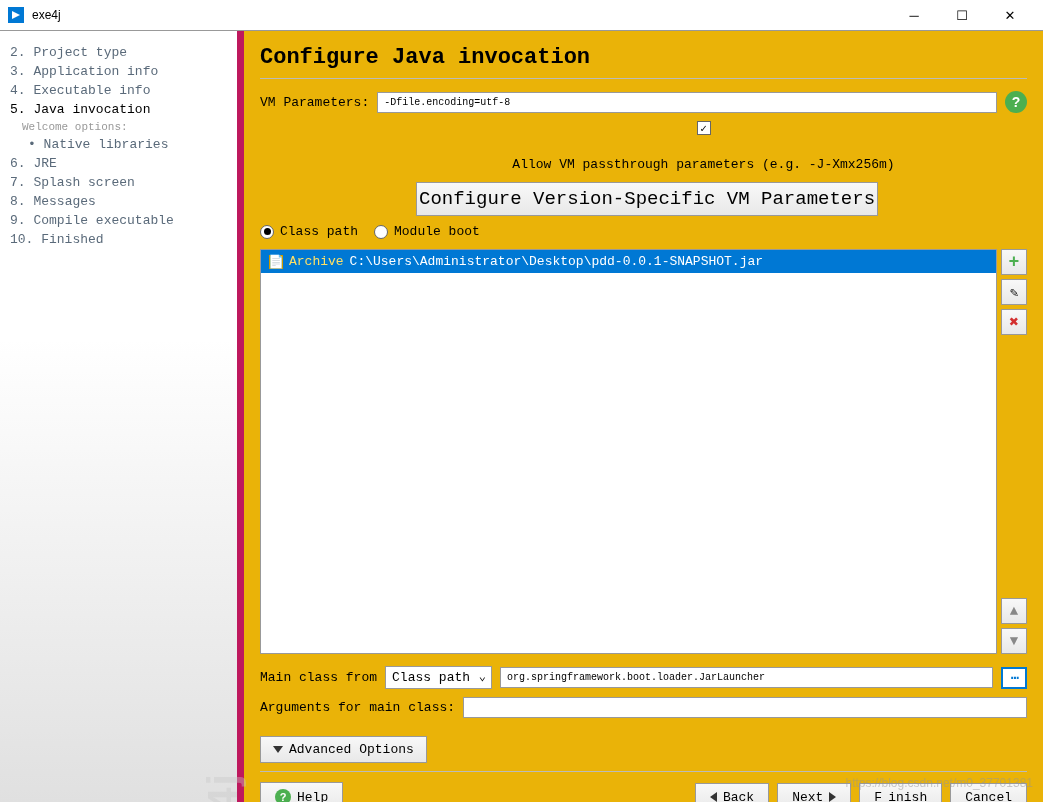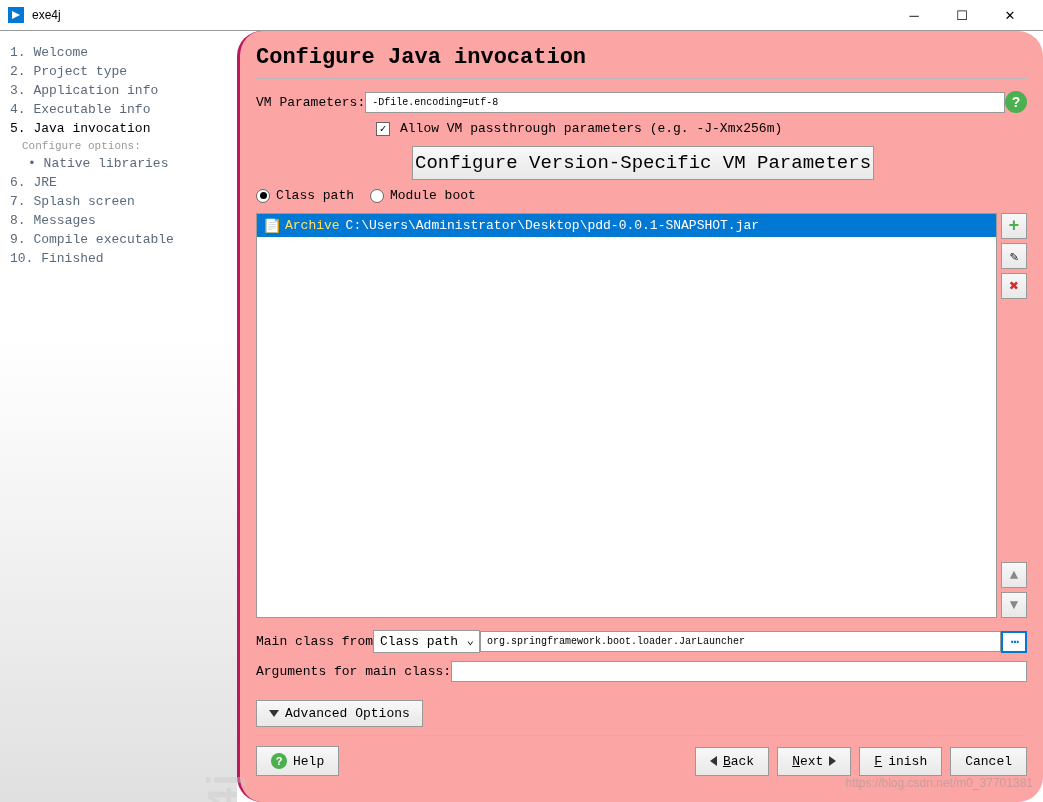--- a/index.html
+++ b/index.html
@@ -14,31 +14,31 @@
     
     .main-container { display: flex; height: calc(100% - 30px); border-top: 1px solid #999; }
     
     .sidebar { width: 237px; background: linear-gradient(to bottom, #ffffff 0%, #ffffff 40%, #f0f0f0 70%, #e0e0e0 100%); padding: 12px 10px; position: relative; }
     .sidebar-item { padding: 2px 0; cursor: pointer; color: #5a6a7a; }
     .sidebar-item.active { font-weight: normal; color: #000; }
     .sidebar-advanced { color: #999; font-size: 11px; padding: 2px 0 2px 12px; }
     .sidebar-subitem { padding: 2px 0 2px 18px; cursor: pointer; color: #5a6a7a; }
     .sidebar-watermark { position: absolute; bottom: 30px; right: -10px; font-size: 42px; font-weight: bold; color: rgba(200,200,200,0.4); font-family: Arial; transform: rotate(-90deg); transform-origin: right bottom; letter-spacing: 2px; }
     
-    .content { flex: 1; background: #fca5a5; padding: 14px 16px; border-left: 3px solid #be185d; display: flex; flex-direction: column; border-radius: 25px; }
+    .content { flex: 1; background: #eab308; padding: 14px 16px; border-left: 7px solid #be185d; display: flex; flex-direction: column; }
     .page-title { font-size: 22px; font-weight: bold; margin-bottom: 8px; font-family: "Courier New", monospace; }
     .divider { border: none; border-top: 1px solid #bbb; margin-bottom: 12px; }
     
-    .form-row { display: flex; align-items: center; margin-bottom: 8px; }
+    .form-row { display: flex; align-items: center; margin-bottom: 8px; gap: 8px; }
     .form-label { white-space: nowrap; }
     .text-input { flex: 1; padding: 4px 6px; border: 1px solid #999; background: #fff; font-family: inherit; font-size: 10px; }
     .help-icon { width: 22px; height: 22px; border-radius: 50%; background: #4caf50; color: #fff; display: flex; align-items: center; justify-content: center; font-weight: bold; font-family: Arial; font-size: 14px; cursor: pointer; }
     
     .indent-block { margin-left: 120px; margin-bottom: 8px; }
-    .checkbox-row { display: flex; align-items: center; gap: 10px; margin-bottom: 10px; }
+    .checkbox-row { display: flex; align-items: center; gap: 22px; margin-bottom: 10px; flex-direction: column; }
     .checkbox { width: 14px; height: 14px; border: 1px solid #666; background: #fff; display: flex; align-items: center; justify-content: center; cursor: pointer; }
     .checkbox.checked::after { content: "✓"; font-size: 11px; color: #000; }
     
     .btn { padding: 5px 2px; background: linear-gradient(to bottom, #f8f8f8, #e8e8e8); border: 1px solid #999; cursor: pointer; font-family: inherit; font-size: 19px; margin-left: 36px; }
     
     .radio-row { display: flex; gap: 16px; margin-bottom: 10px; }
     .radio-item { display: flex; align-items: center; gap: 6px; cursor: pointer; }
     .radio { width: 14px; height: 14px; border: 1px solid #666; border-radius: 50%; background: #fff; display: flex; align-items: center; justify-content: center; }
     .radio.selected::after { content: ""; width: 7px; height: 7px; background: #000; border-radius: 50%; }
     
@@ -87,26 +87,25 @@
   <div class="titlebar-title">exe4j</div>
   <div class="titlebar-controls">
     <div class="titlebar-btn">─</div>
     <div class="titlebar-btn">☐</div>
     <div class="titlebar-btn">✕</div>
   </div>
 </div>
 
 <div class="main-container">
   <div class="sidebar">
-    <div class="sidebar-item"><span>1.</span> <span>Welcome</span></div>
     <div class="sidebar-item"><span>2.</span> <span>Project type</span></div>
     <div class="sidebar-item"><span>3.</span> <span>Application info</span></div>
     <div class="sidebar-item"><span>4.</span> <span>Executable info</span></div>
     <div class="sidebar-item active"><span>5.</span> <span>Java invocation</span></div>
-    <div class="sidebar-advanced">Configure options:</div>
+    <div class="sidebar-advanced">Welcome options:</div>
     <div class="sidebar-subitem">• <span>Native libraries</span></div>
     <div class="sidebar-item"><span>6.</span> <span>JRE</span></div>
     <div class="sidebar-item"><span>7.</span> <span>Splash screen</span></div>
     <div class="sidebar-item"><span>8.</span> <span>Messages</span></div>
     <div class="sidebar-item"><span>9.</span> <span>Compile executable</span></div>
     <div class="sidebar-item"><span>10.</span> <span>Finished</span></div>
     <div class="sidebar-watermark">exe4j</div>
   </div>
 
   <div class="content">

